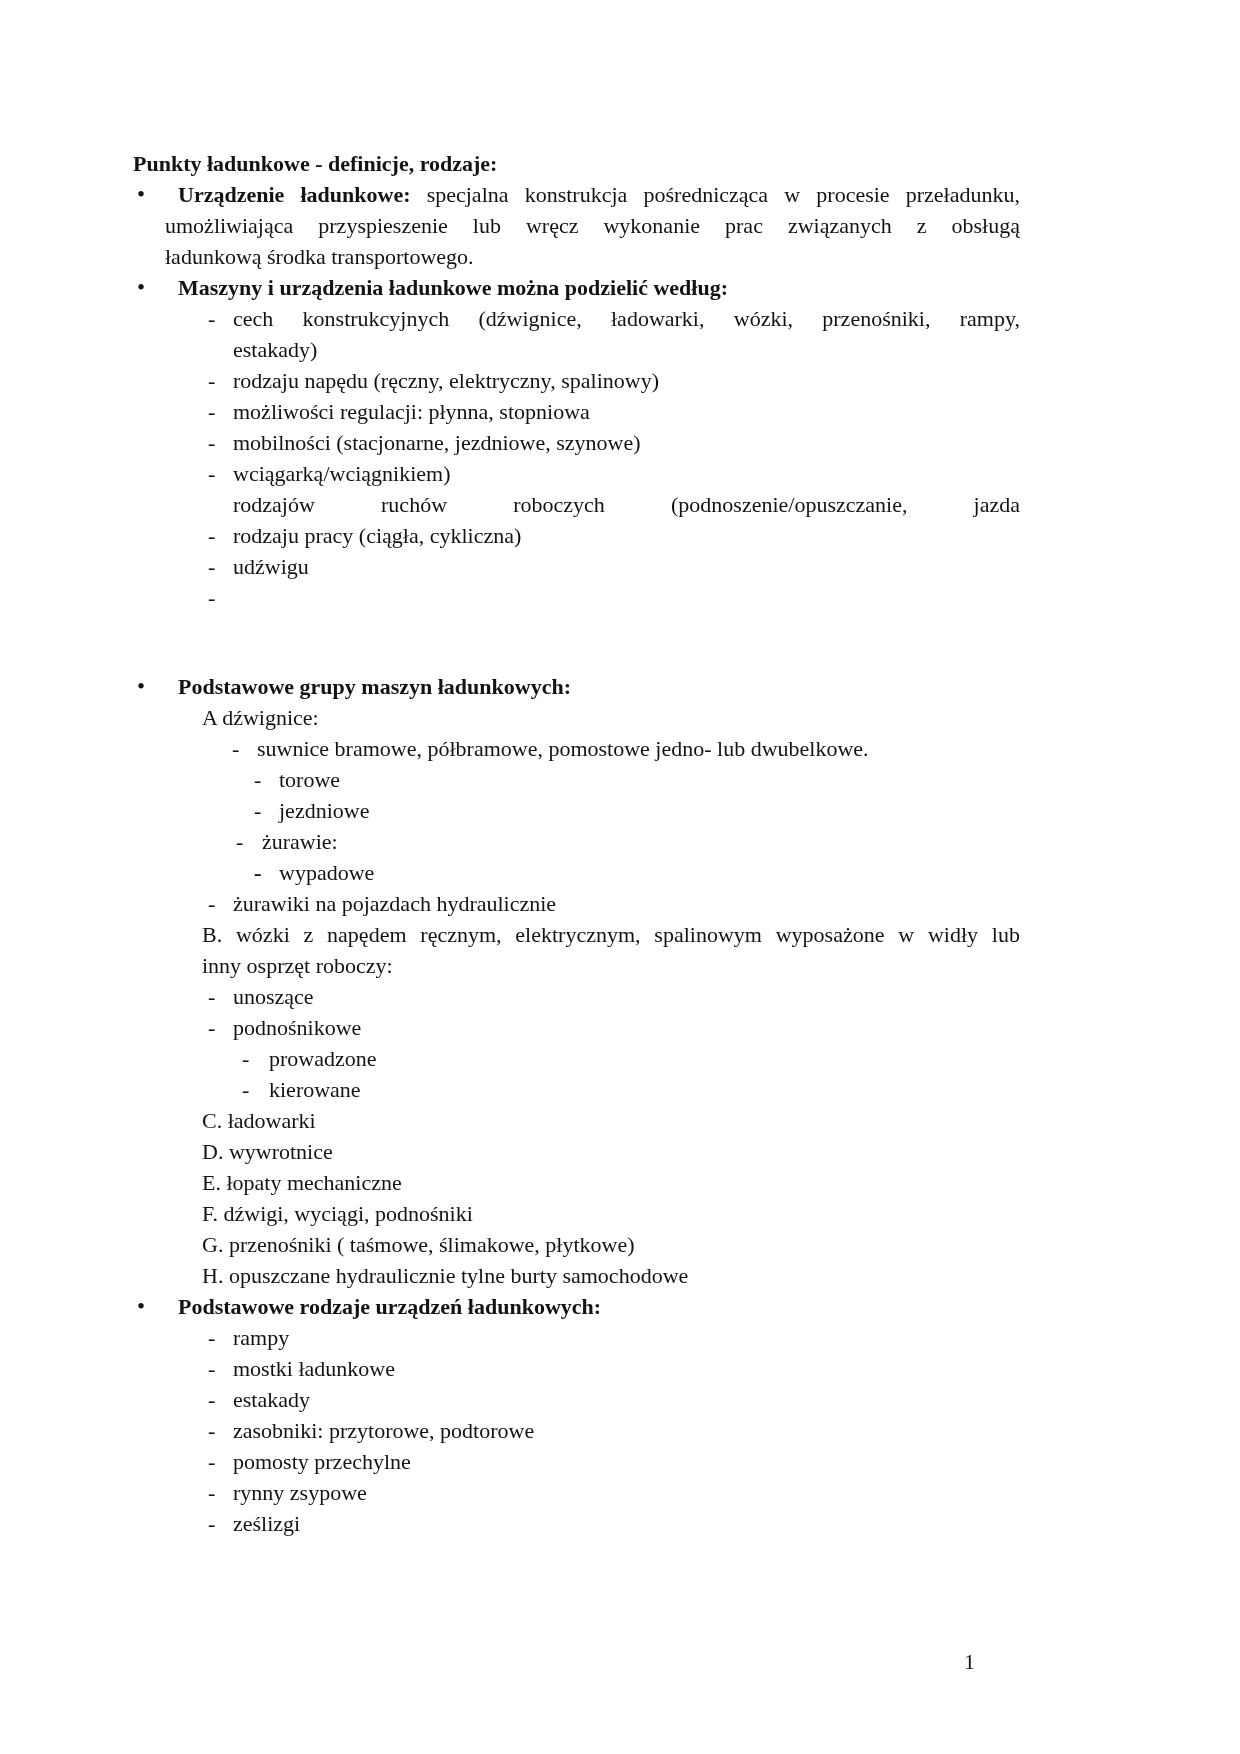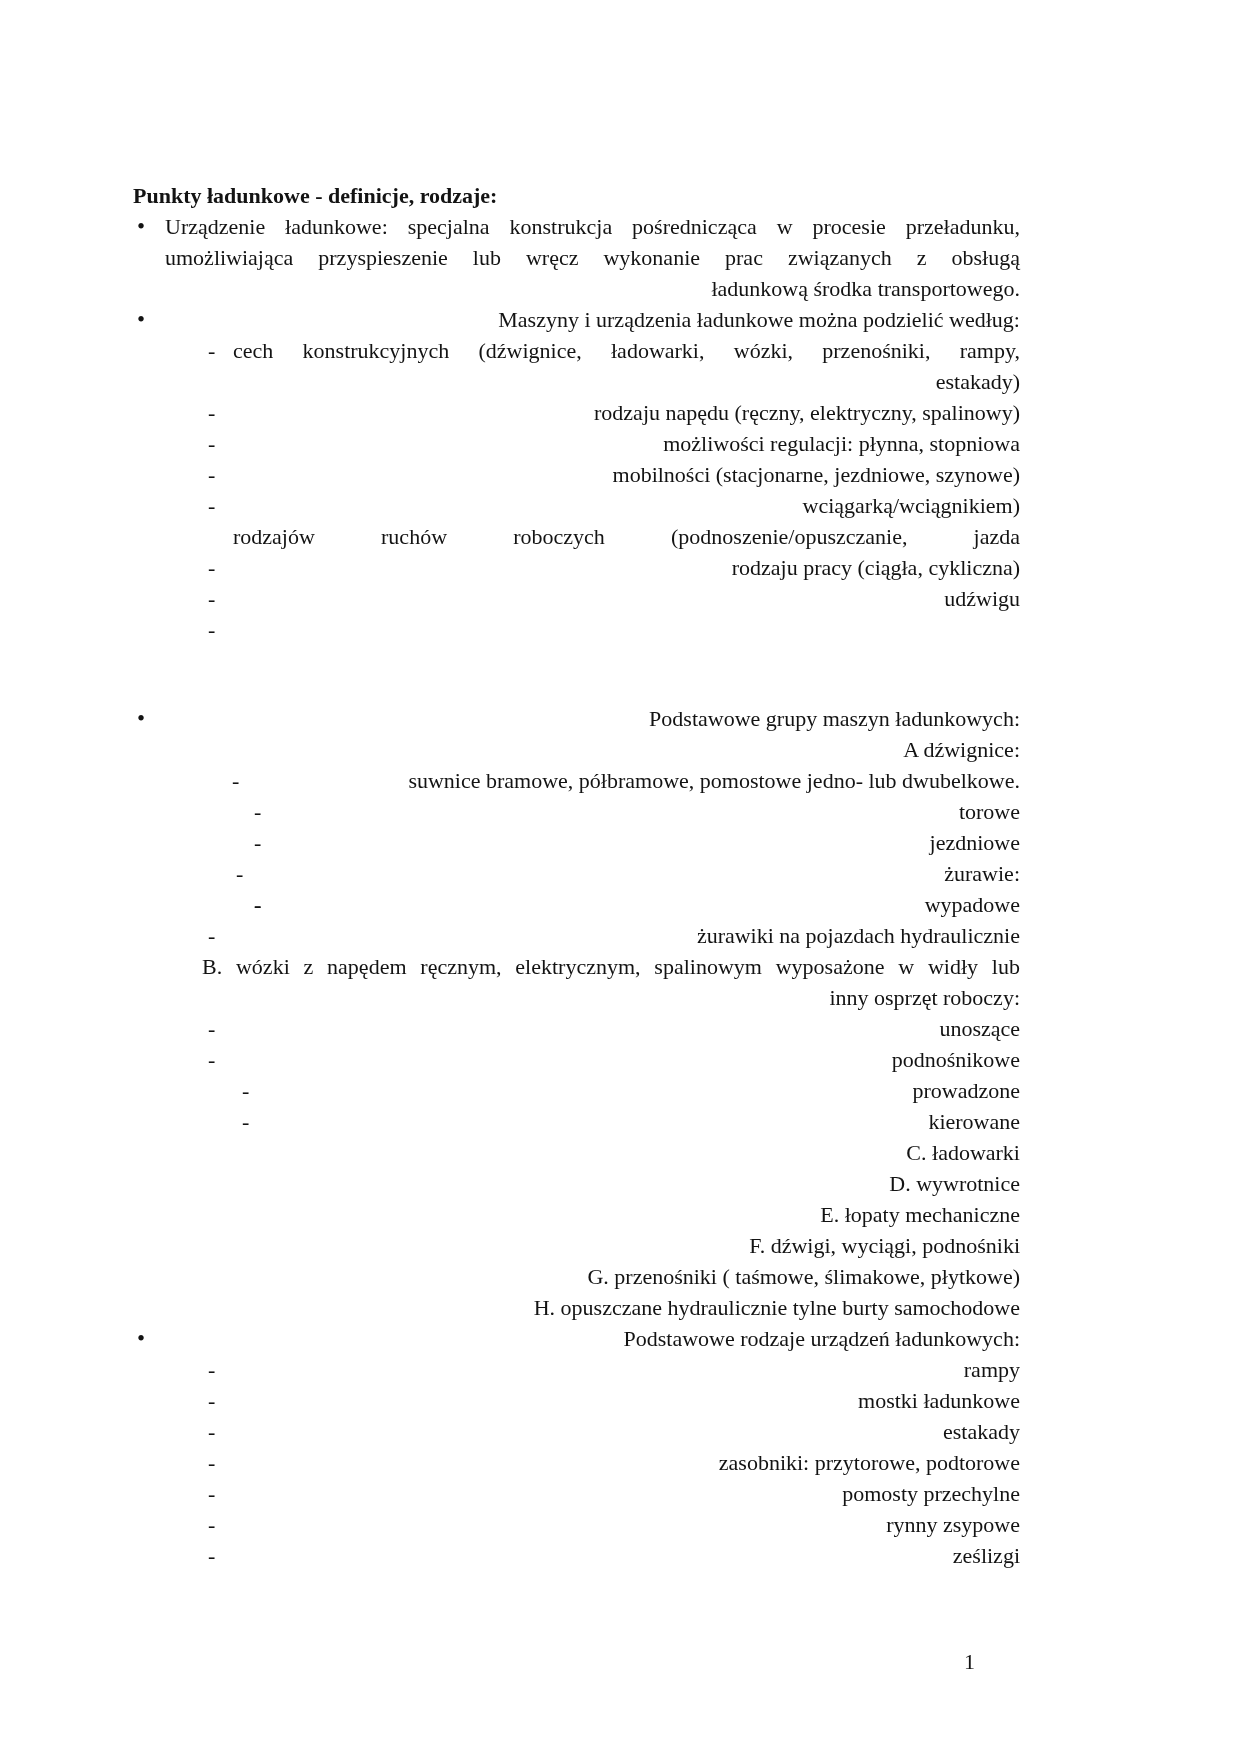--- a/index.html
+++ b/index.html
@@ -19,48 +19,47 @@
     overflow: hidden;
   }
   .content {
     position: absolute;
     left: 133px;
     top: 148px;
     width: 887px;
   }
   .doc-title {
     font-weight: bold;
-    margin-top: 32px;
   }
   .block { position: relative; }
   .marker {
     position: absolute;
     top: 0;
   }
   
   .bullet { padding-left: 32px; }
   .bullet > .marker { left: 4px; font-size: 23px; }
-  .bullet b { font-weight: normal; }
+  .bullet b { font-weight: bold; margin-left: 13px; }
   
   .dash1 { padding-left: 100px; }
   .dash1 > .marker { left: 75px; }
   
   .plain1 { padding-left: 69px; }
   
   .dash2 { padding-left: 124px; }
   .dash2 > .marker { left: 99px; }
   .dash2b { padding-left: 129px; }
   .dash2b > .marker { left: 103px; }
   .dash2c { padding-left: 136px; }
   .dash2c > .marker { left: 109px; }
   
   .dash3 { padding-left: 146px; }
   .dash3 > .marker { left: 121px; }
   .spacer { height: 89px; }
-  .line { min-height: 31px; text-align: right; }
+  .line { min-height: 31px; }
   
   .line.jl {
     text-align: justify;
     text-align-last: justify;
   }
   .page-number {
     position: absolute;
     left: 964px;
     top: 1646px;
     font-size: 22px;

